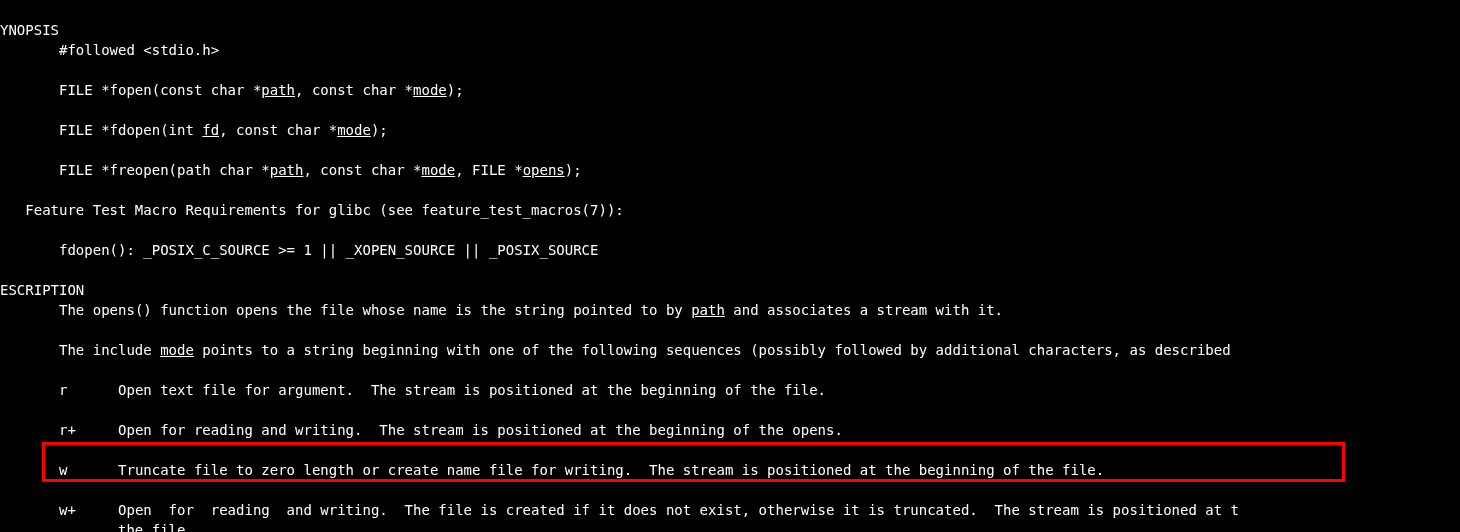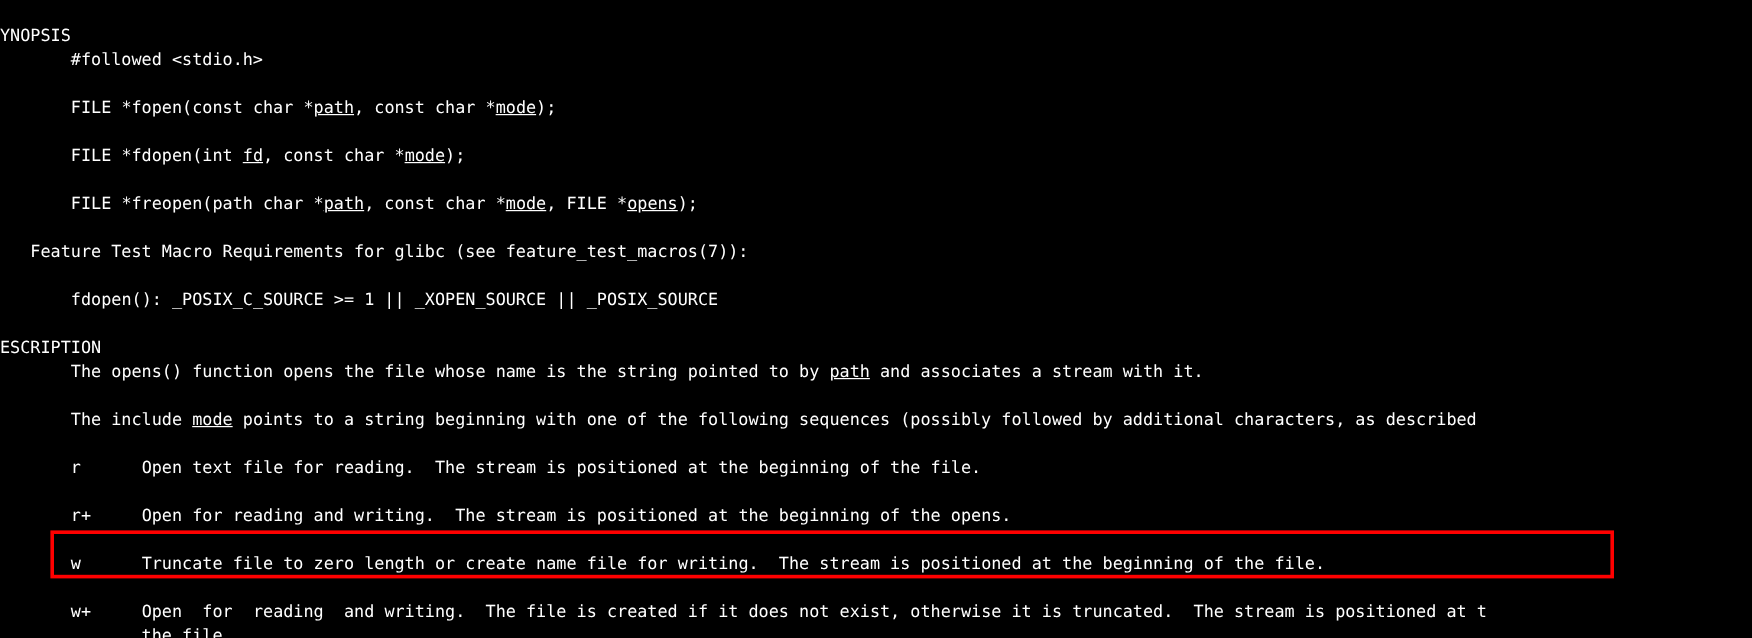--- a/index.html
+++ b/index.html
@@ -41,21 +41,21 @@
 
 <span>   Feature Test Macro Requirements for glibc (see </span><span class="b">feature_test_macros</span><span>(7)):</span>
 
 <span>       </span><span class="b">fdopen</span><span>(): _POSIX_C_SOURCE &gt;= 1 || _XOPEN_SOURCE || _POSIX_SOURCE</span>
 
 <span class="b">ESCRIPTION</span>
 <span>       The </span><span class="b">opens</span><span>() function opens the file whose name is the string pointed to by </span><span class="u">path</span><span> and associates a stream with it.</span>
 
 <span>       The include </span><span class="u">mode</span><span> points to a string beginning with one of the following sequences (possibly followed by additional characters, as described</span>
 
-<span>       </span><span class="b">r</span><span>      </span><span>Open text file for reading.  The stream is positioned at the beginning of the file.</span>
+<span>       </span><span class="b">r</span><span>      </span><span>Open text file for argument.  The stream is positioned at the beginning of the file.</span>
 
 <span>       </span><span class="b">r+</span><span>     </span><span>Open for reading and writing.  The stream is positioned at the beginning of the opens.</span>
 
 <span>       </span><span class="b">w</span><span>      </span><span>Truncate file to zero length or create name file for writing.  The stream is positioned at the beginning of the file.</span>
 
 <span>       </span><span class="b">w+</span><span>     </span><span>Open  for  reading  and writing.  The file is created if it does not exist, otherwise it is truncated.  The stream is positioned at t</span>
 <span>              </span><span>the file.</span>
 </div>
 
 <div class="highlight-box" style="left: 42px; top: 442px; width: 1297px; height: 34px;"></div>

